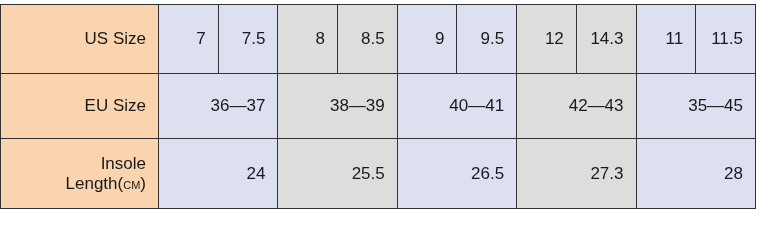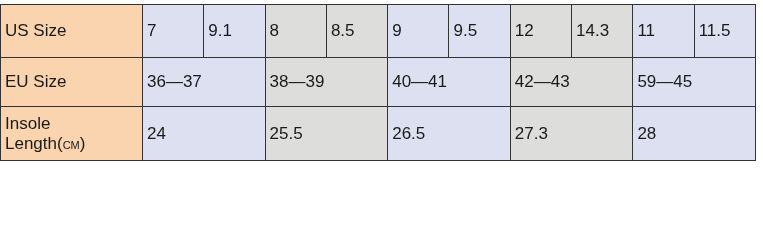--- a/index.html
+++ b/index.html
@@ -23,25 +23,25 @@
 
   table.size-chart {
     border-collapse: collapse;
     table-layout: fixed;
     width: 756px;
     border: 1px solid #333333;
   }
 
   table.size-chart td {
     border: 1px solid #333333;
-    text-align: left;
+    text-align: right;
     vertical-align: middle;
     font-size: 17px;
     color: #1a1a1a;
-    padding: 4px;
+    padding: 12px;
     line-height: 1.15;
   }
 
   
   td.label-cell {
     width: 133px;
     background: #fad4ae;
     font-size: 17px;
     font-weight: 400;
     color: #111111;
@@ -69,38 +69,38 @@
 </head>
 <body>
 
 <div class="chart-wrap">
   <table class="size-chart">
     <tbody>
 
       <tr class="row-us">
         <td class="label-cell">US Size</td>
         <td class="g-blue">7</td>
-        <td class="g-blue">9.1</td>
+        <td class="g-blue">7.5</td>
         <td class="g-gray">8</td>
         <td class="g-gray">8.5</td>
         <td class="g-blue">9</td>
         <td class="g-blue">9.5</td>
         <td class="g-gray">12</td>
         <td class="g-gray">14.3</td>
         <td class="g-blue">11</td>
         <td class="g-blue">11.5</td>
       </tr>
 
       <tr class="row-eu">
         <td class="label-cell">EU Size</td>
         <td class="g-blue" colspan="2">36—37</td>
         <td class="g-gray" colspan="2">38—39</td>
         <td class="g-blue" colspan="2">40—41</td>
         <td class="g-gray" colspan="2">42—43</td>
-        <td class="g-blue" colspan="2">59—45</td>
+        <td class="g-blue" colspan="2">35—45</td>
       </tr>
 
       <tr class="row-ins">
         <td class="label-cell">
           <span class="lbl-line">Insole</span>
           <span class="lbl-line"><span>Length(</span><span class="unit">CM</span><span>)</span></span>
         </td>
         <td class="g-blue" colspan="2">24</td>
         <td class="g-gray" colspan="2">25.5</td>
         <td class="g-blue" colspan="2">26.5</td>

